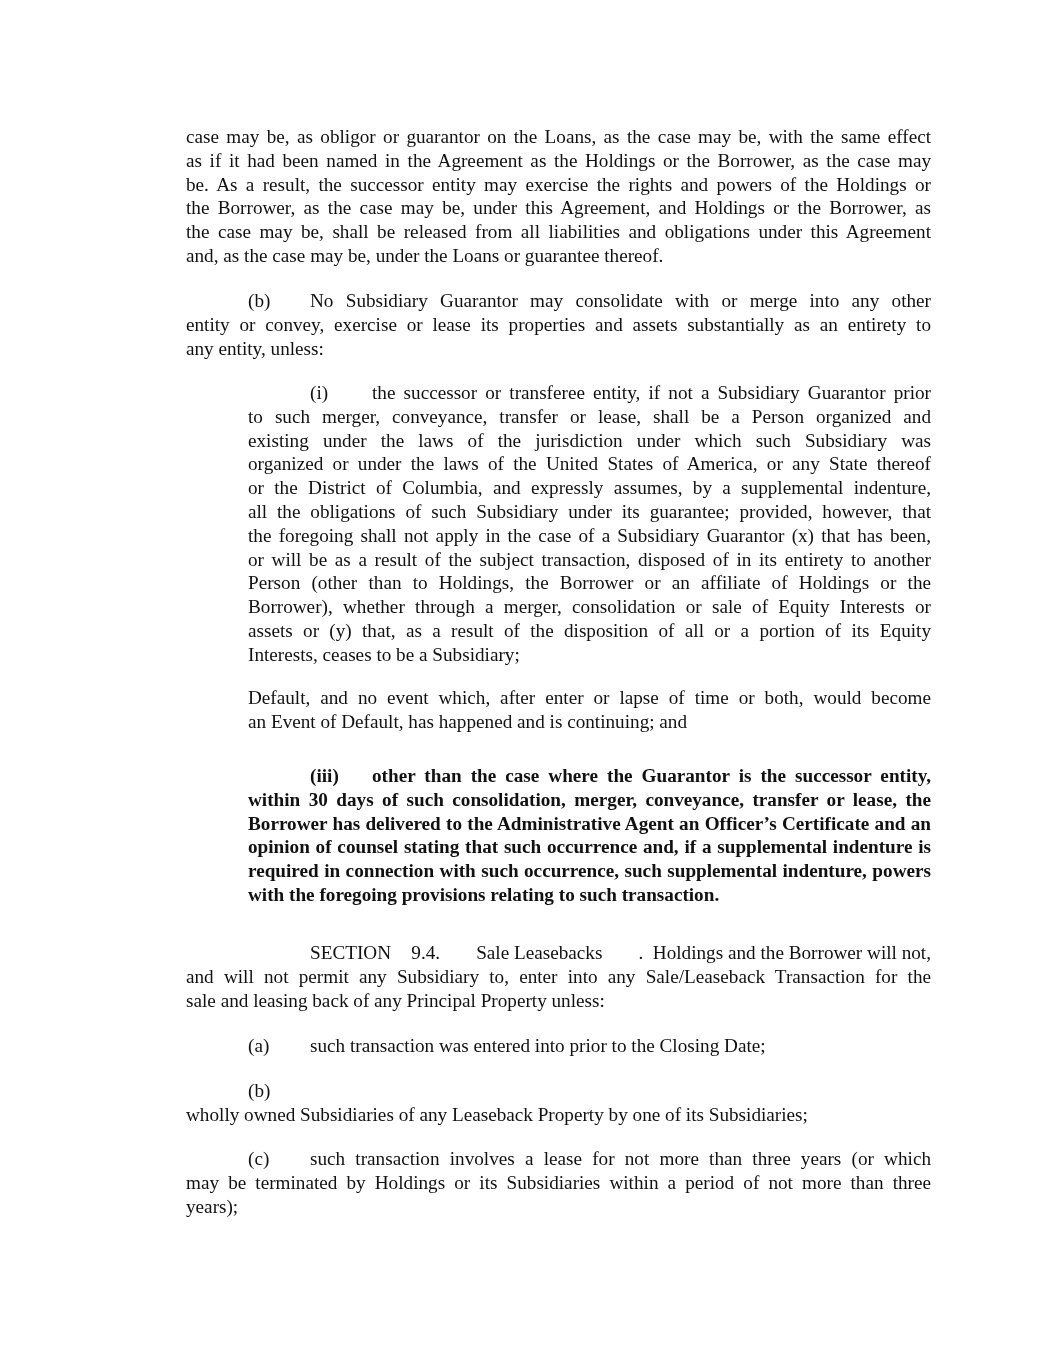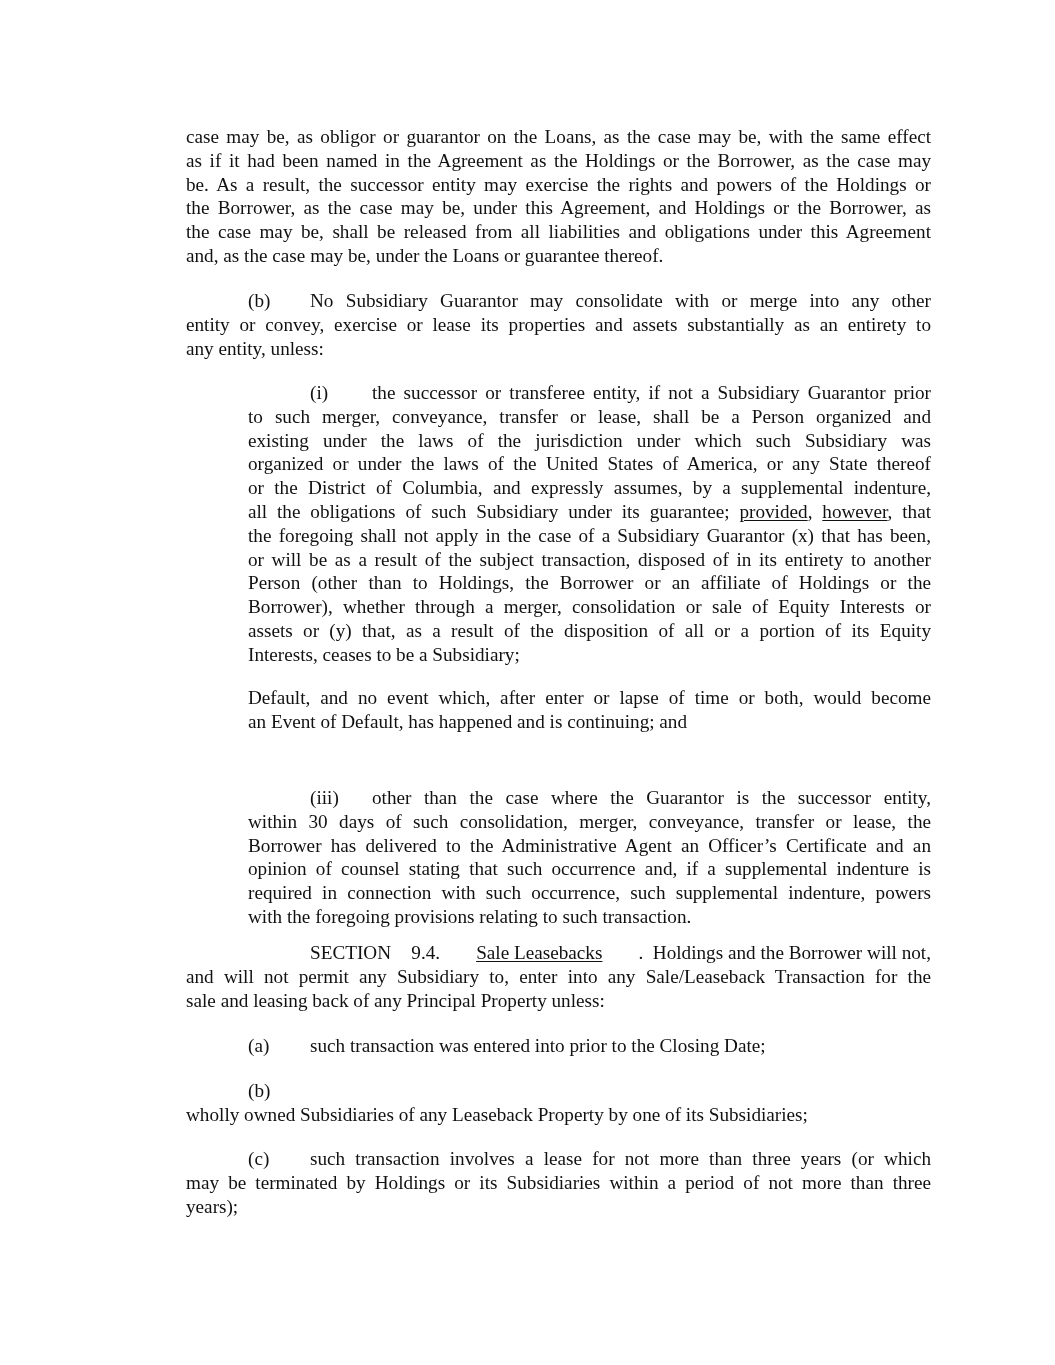--- a/index.html
+++ b/index.html
@@ -10,21 +10,21 @@
     font-size: 19.2px; color: #111111;
   }
   .para { position: absolute; left: 186px; width: 745px; }
   .para.indent { left: 248px; width: 683px; }
   .line {
     display: block; height: 23.8px; line-height: 23.8px;
     white-space: nowrap; text-align: justify; text-align-last: justify;
   }
   .line.last { text-align: center; text-align-last: left; }
   .lbl { display: inline-block; }
-  .u { text-decoration: underline; text-underline-offset: 2px; }
+  .u { text-underline-offset: 2px; }
 </style>
 </head>
 <body>
 
 <div class="page">
 
   <div class="para" style="top:125px;">
     <span class="line">case may be, as obligor or guarantor on the Loans, as the case may be, with the same effect</span>
     <span class="line">as if it had been named in the Agreement as the Holdings or the Borrower, as the case may</span>
     <span class="line">be.  As a result, the successor entity may exercise the rights and powers of the Holdings or</span>
@@ -58,21 +58,21 @@
     <span class="line">Borrower), whether through a merger, consolidation or sale of Equity Interests or</span>
     <span class="line">assets or (y) that, as a result of the disposition of all or a portion of its Equity</span>
     <span class="line last">Interests, ceases to be a Subsidiary;</span>
   </div>
 
   <div class="para indent" style="top:686px;">
     <span class="line">Default, and no event which, after enter or lapse of time or both, would become</span>
     <span class="line last">an Event of Default, has happened and is continuing; and</span>
   </div>
 
-  <div class="para indent" style="top:786px;">
+  <div class="para indent" style="top:764px;font-weight:bold;">
     <span class="line" style="padding-left:62px; display:flex; text-align:left;">
       <span class="lbl" style="width:62px;">(iii)</span>
       <span style="flex:1; text-align:justify; text-align-last:justify;">other than the case where the Guarantor is the successor entity,</span>
     </span>
     <span class="line">within 30 days of such consolidation, merger, conveyance, transfer or lease, the</span>
     <span class="line">Borrower has delivered to the Administrative Agent an Officer’s Certificate and an</span>
     <span class="line">opinion of counsel stating that such occurrence and, if a supplemental indenture is</span>
     <span class="line">required in connection with such occurrence, such supplemental indenture, powers</span>
     <span class="line last">with the foregoing provisions relating to such transaction.</span>
   </div>

